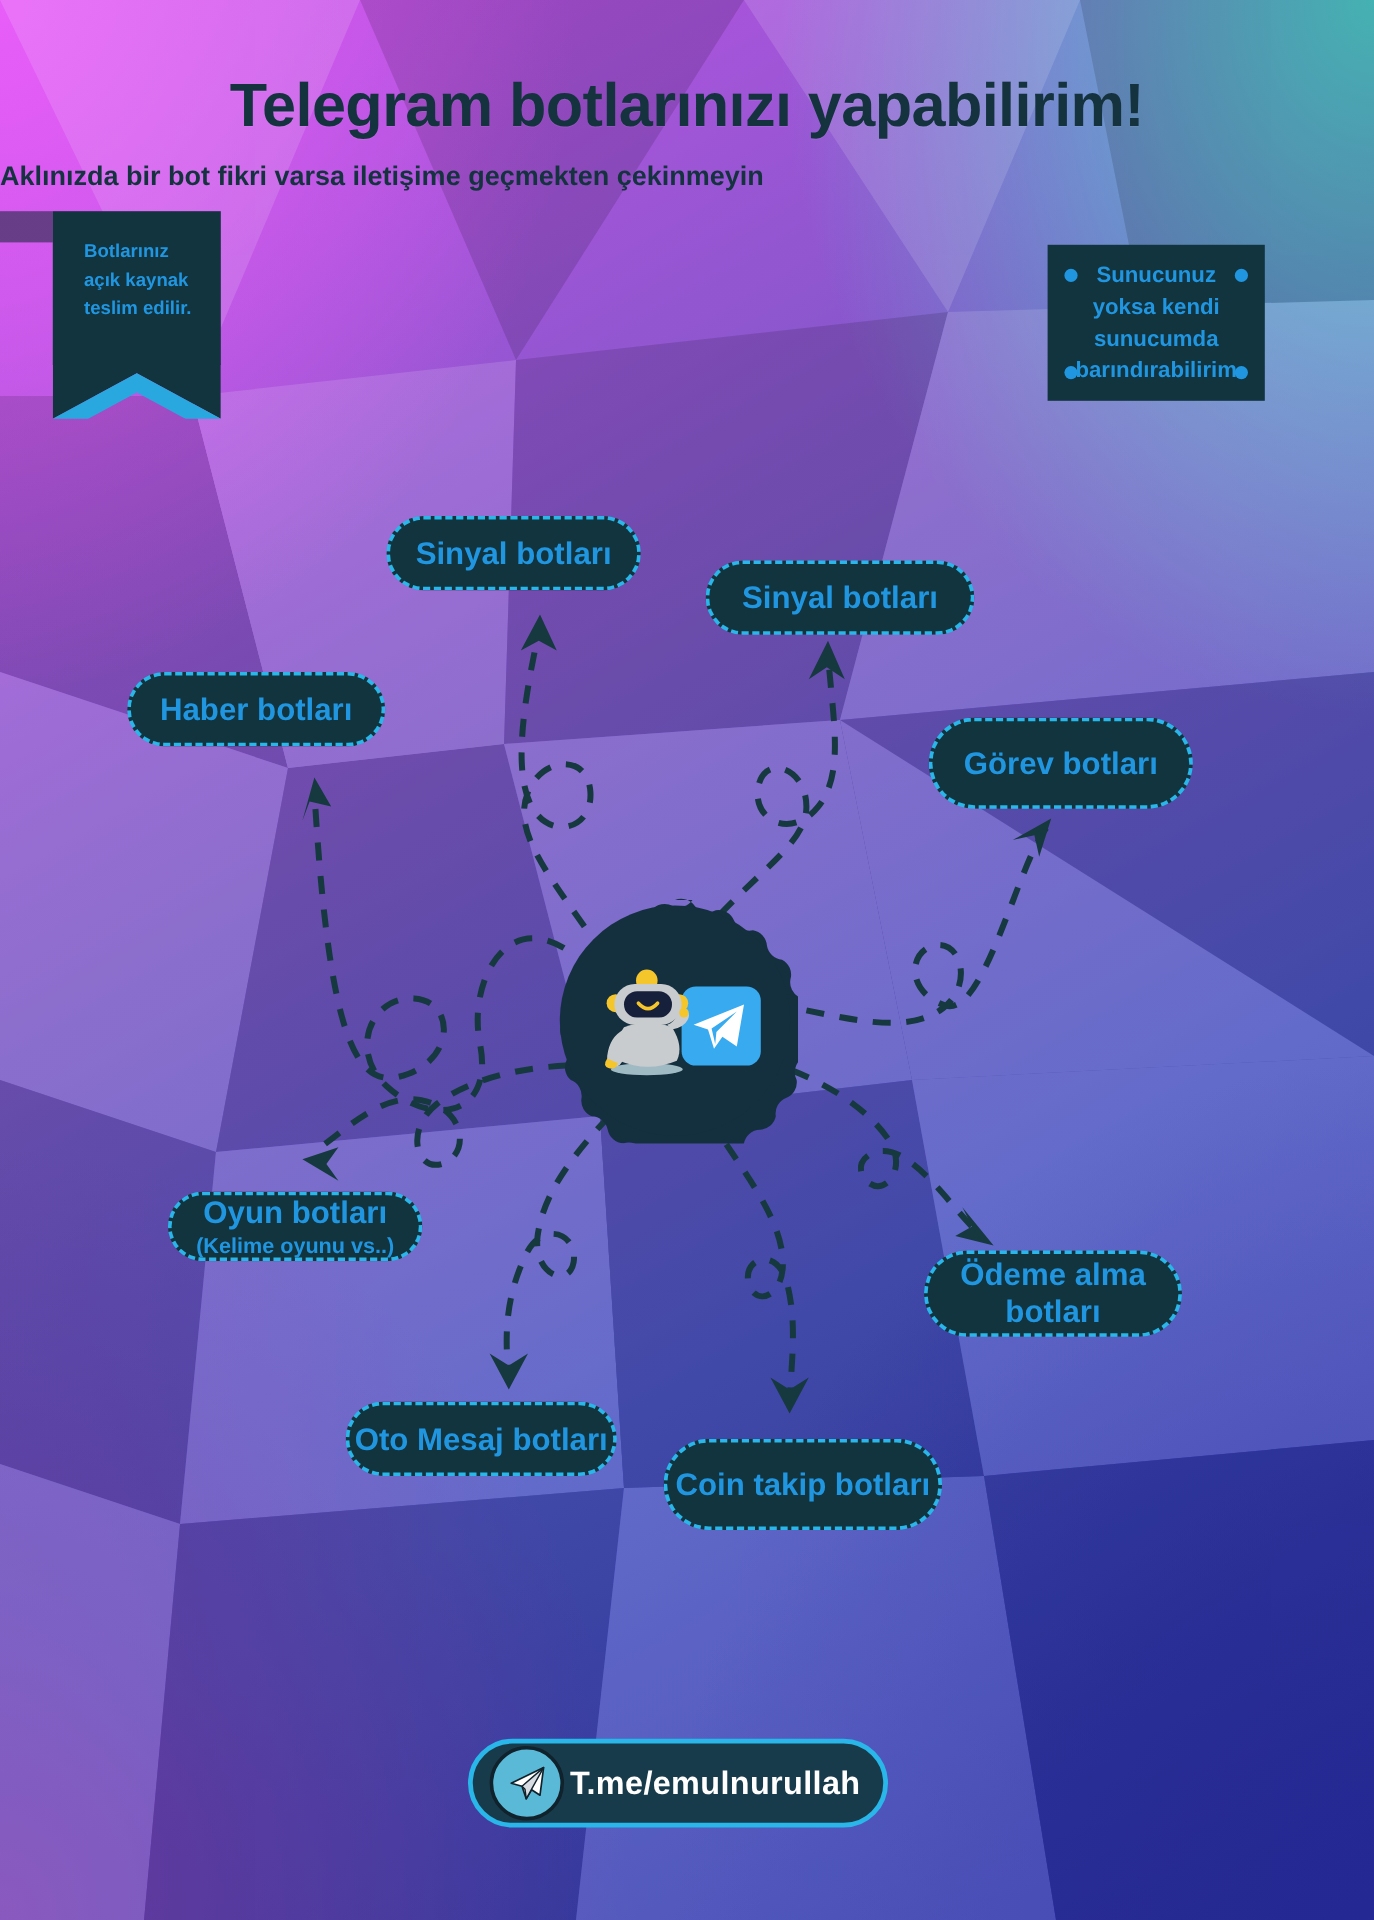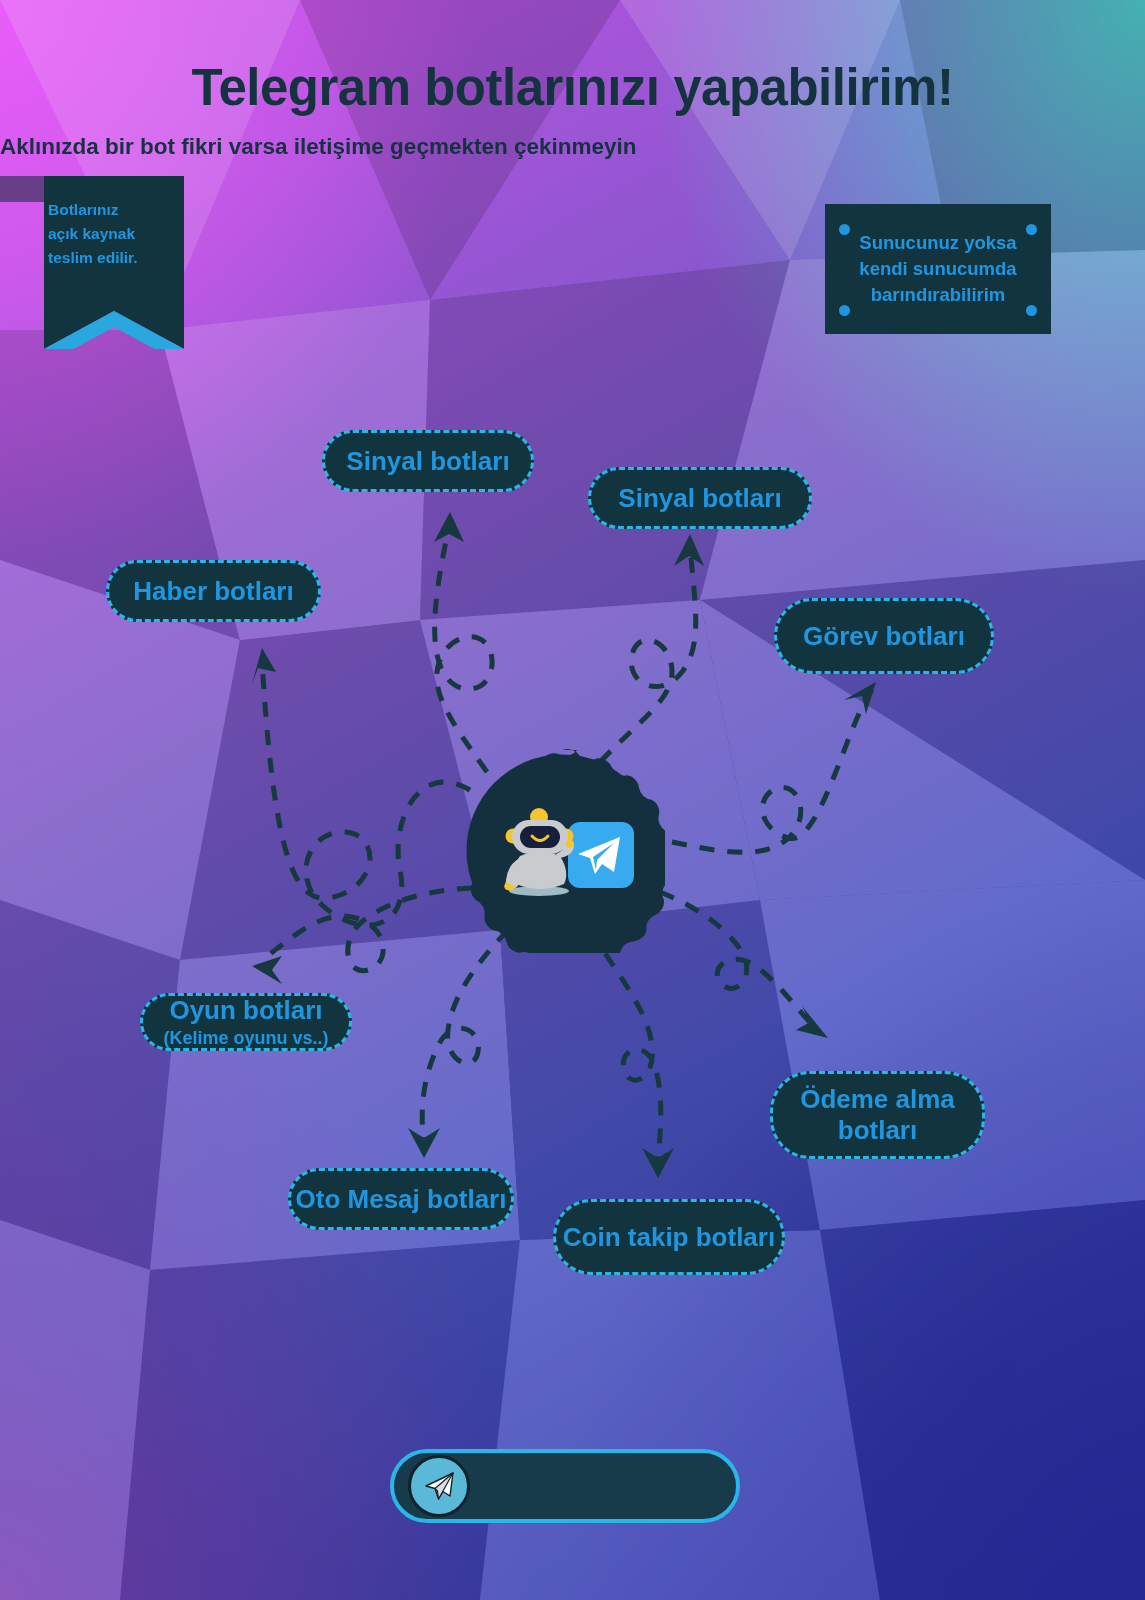--- a/index.html
+++ b/index.html
@@ -21,32 +21,32 @@
     font-size:51px;font-weight:bold;color:#14333f;letter-spacing:-0.5px;
     text-shadow:0 1px 0 rgba(255,255,255,.07);
   }
   .subtitle{
     position:absolute;left:0;right:0;top:134px;
     font-size:22.5px;font-weight:bold;color:#14333f;
   }
   
   .ribbon{position:absolute;left:44px;top:176px;width:140px;}
   .ribbon-body{
-    background:#12343f;padding:22px 14px 34px 4px;
+    background:#12343f;padding:22px 14px 34px 26px;
     color:#2196e0;font-size:15.5px;font-weight:bold;line-height:1.55;text-align:left;
   }
   .ribbon-tail{position:relative;height:46px;}
   .ribbon-tail svg{position:absolute;left:0;top:-1px;}
   .ribbon-shadow{
     position:absolute;left:-44px;top:0;width:44px;height:26px;
     background:#0c2731;opacity:.55;
   }
   
   .note{
-    position:absolute;left:825px;top:204px;width:226px;height:130px;
+    position:absolute;left:873px;top:204px;width:181px;height:130px;
     background:#12343f;color:#2196e0;font-size:18.5px;font-weight:bold;
     line-height:1.42;text-align:center;
     display:flex;align-items:center;justify-content:center;padding:0 22px;
     box-sizing:border-box;
   }
   .note .dot{position:absolute;width:11px;height:11px;border-radius:50%;background:#2196e0;}
   .note .d1{left:14px;top:20px;} .note .d2{right:14px;top:20px;}
   .note .d3{left:14px;bottom:18px;} .note .d4{right:14px;bottom:18px;}
   
   #arrows{position:absolute;inset:0;width:1145px;height:1600px;pointer-events:none;}
@@ -190,21 +190,21 @@
   </div>
 
   <div class="node" style="left:288px;top:1168px;width:226px;height:62px;">
     <span class="lbl">Oto Mesaj botları</span>
   </div>
 
   <div class="node" style="left:553px;top:1199px;width:232px;height:76px;">
     <span class="lbl">Coin takip botları</span>
   </div>
 
-  <div class="node" style="left:770px;top:1071px;width:215px;height:88px;">
+  <div class="node" style="left:770px;top:1042px;width:215px;height:72px;">
     <span class="lbl">Ödeme alma botları</span>
   </div>
 
   <div class="center-badge">
     <svg width="205" height="205" viewBox="0 0 205 205">
       <g>
         <path fill="#14303f" d="
           M102.5 2
           a14 14 0 0 1 16.5 5
           a14 14 0 0 0 17.5 3.5
@@ -269,15 +269,16 @@
     </svg>
   </div>
 
   <div class="footer">
     <span class="fcircle">
       <svg width="34" height="34" viewBox="0 0 34 34">
         <path fill="#ffffff" stroke="#10222b" stroke-width="1.4" stroke-linejoin="round" d="M31 4 L4 17 L13 19.5 L16.5 30 L21 22.5 L28 27 Z"></path>
         <path fill="#d7dde2" stroke="#10222b" stroke-width="1.2" stroke-linejoin="round" d="M13 19.5 L31 4 L16.5 30 L15.5 22 Z"></path>
       </svg>
     </span>
+    <span class="ftext">T.me/emulnurullah</span>
   </div>
 
 </div>
 
 </body></html>

